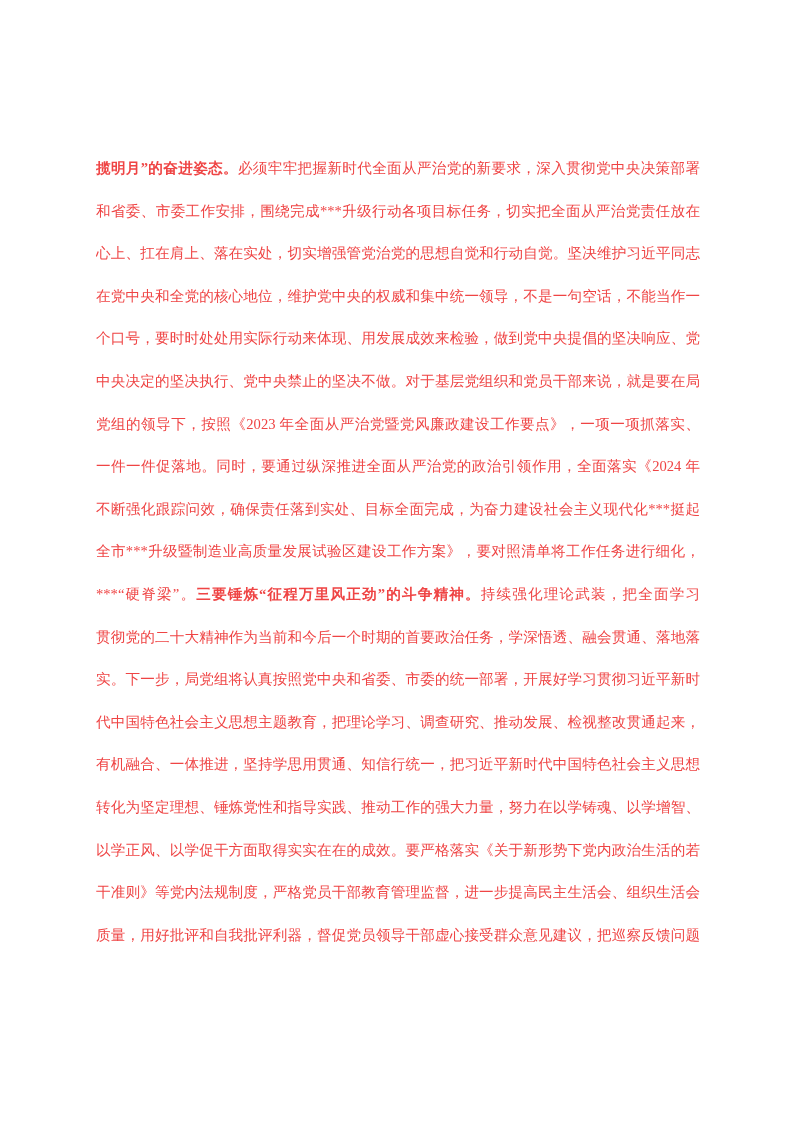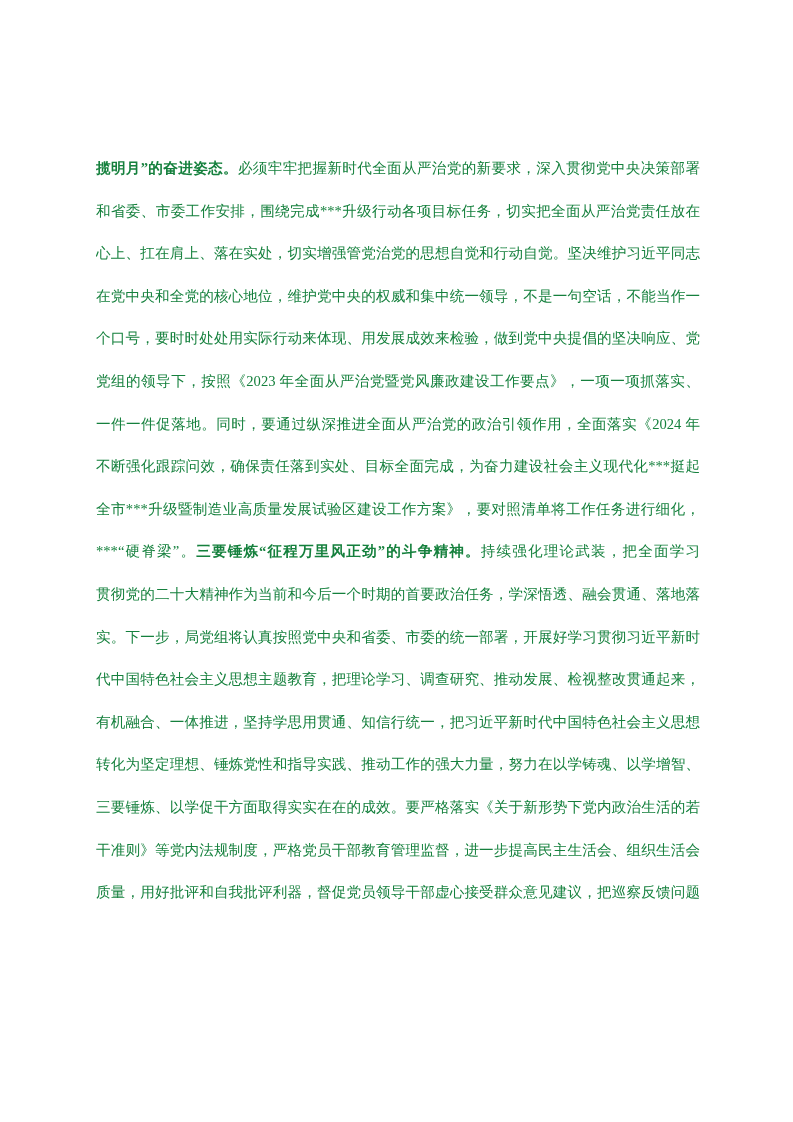--- a/index.html
+++ b/index.html
@@ -17,21 +17,21 @@
     width: 793px;
     height: 1122px;
     background: #ffffff;
     overflow: hidden;
   }
   .textblock {
     position: absolute;
     left: 96px;
     top: 147px;
     width: 604px;
-    color: #15803d;
+    color: #ef4444;
     font-size: 14.6px;
   }
   .doc-line {
     height: 42.6px;
     line-height: 42.6px;
     text-align: justify;
     text-align-last: justify;
     overflow: hidden;
     white-space: normal;
   }
@@ -41,27 +41,28 @@
 </head>
 <body>
 
 <div class="page">
   <div class="textblock">
       <div class="doc-line"><span class="seg bold">揽明月”的奋进姿态。</span><span class="seg">必须牢牢把握新时代全面从严治党的新要求，深入贯彻党中央决策部署</span></div>
       <div class="doc-line"><span class="seg">和省委、市委工作安排，围绕完成***升级行动各项目标任务，切实把全面从严治党责任放在</span></div>
       <div class="doc-line"><span class="seg">心上、扛在肩上、落在实处，切实增强管党治党的思想自觉和行动自觉。坚决维护习近平同志</span></div>
       <div class="doc-line"><span class="seg">在党中央和全党的核心地位，维护党中央的权威和集中统一领导，不是一句空话，不能当作一</span></div>
       <div class="doc-line"><span class="seg">个口号，要时时处处用实际行动来体现、用发展成效来检验，做到党中央提倡的坚决响应、党</span></div>
+      <div class="doc-line"><span class="seg">中央决定的坚决执行、党中央禁止的坚决不做。对于基层党组织和党员干部来说，就是要在局</span></div>
       <div class="doc-line"><span class="seg">党组的领导下，按照《2023 年全面从严治党暨党风廉政建设工作要点》，一项一项抓落实、</span></div>
       <div class="doc-line"><span class="seg">一件一件促落地。同时，要通过纵深推进全面从严治党的政治引领作用，全面落实《2024 年</span></div>
       <div class="doc-line"><span class="seg">不断强化跟踪问效，确保责任落到实处、目标全面完成，为奋力建设社会主义现代化***挺起</span></div>
       <div class="doc-line"><span class="seg">全市***升级暨制造业高质量发展试验区建设工作方案》，要对照清单将工作任务进行细化，</span></div>
       <div class="doc-line"><span class="seg">***“硬脊梁”。</span><span class="seg bold">三要锤炼“征程万里风正劲”的斗争精神。</span><span class="seg">持续强化理论武装，把全面学习</span></div>
       <div class="doc-line"><span class="seg">贯彻党的二十大精神作为当前和今后一个时期的首要政治任务，学深悟透、融会贯通、落地落</span></div>
       <div class="doc-line"><span class="seg">实。下一步，局党组将认真按照党中央和省委、市委的统一部署，开展好学习贯彻习近平新时</span></div>
       <div class="doc-line"><span class="seg">代中国特色社会主义思想主题教育，把理论学习、调查研究、推动发展、检视整改贯通起来，</span></div>
       <div class="doc-line"><span class="seg">有机融合、一体推进，坚持学思用贯通、知信行统一，把习近平新时代中国特色社会主义思想</span></div>
       <div class="doc-line"><span class="seg">转化为坚定理想、锤炼党性和指导实践、推动工作的强大力量，努力在以学铸魂、以学增智、</span></div>
-      <div class="doc-line"><span class="seg">三要锤炼、以学促干方面取得实实在在的成效。要严格落实《关于新形势下党内政治生活的若</span></div>
+      <div class="doc-line"><span class="seg">以学正风、以学促干方面取得实实在在的成效。要严格落实《关于新形势下党内政治生活的若</span></div>
       <div class="doc-line"><span class="seg">干准则》等党内法规制度，严格党员干部教育管理监督，进一步提高民主生活会、组织生活会</span></div>
       <div class="doc-line"><span class="seg">质量，用好批评和自我批评利器，督促党员领导干部虚心接受群众意见建议，把巡察反馈问题</span></div>
     </div>
 </div>
 
 </body></html>

